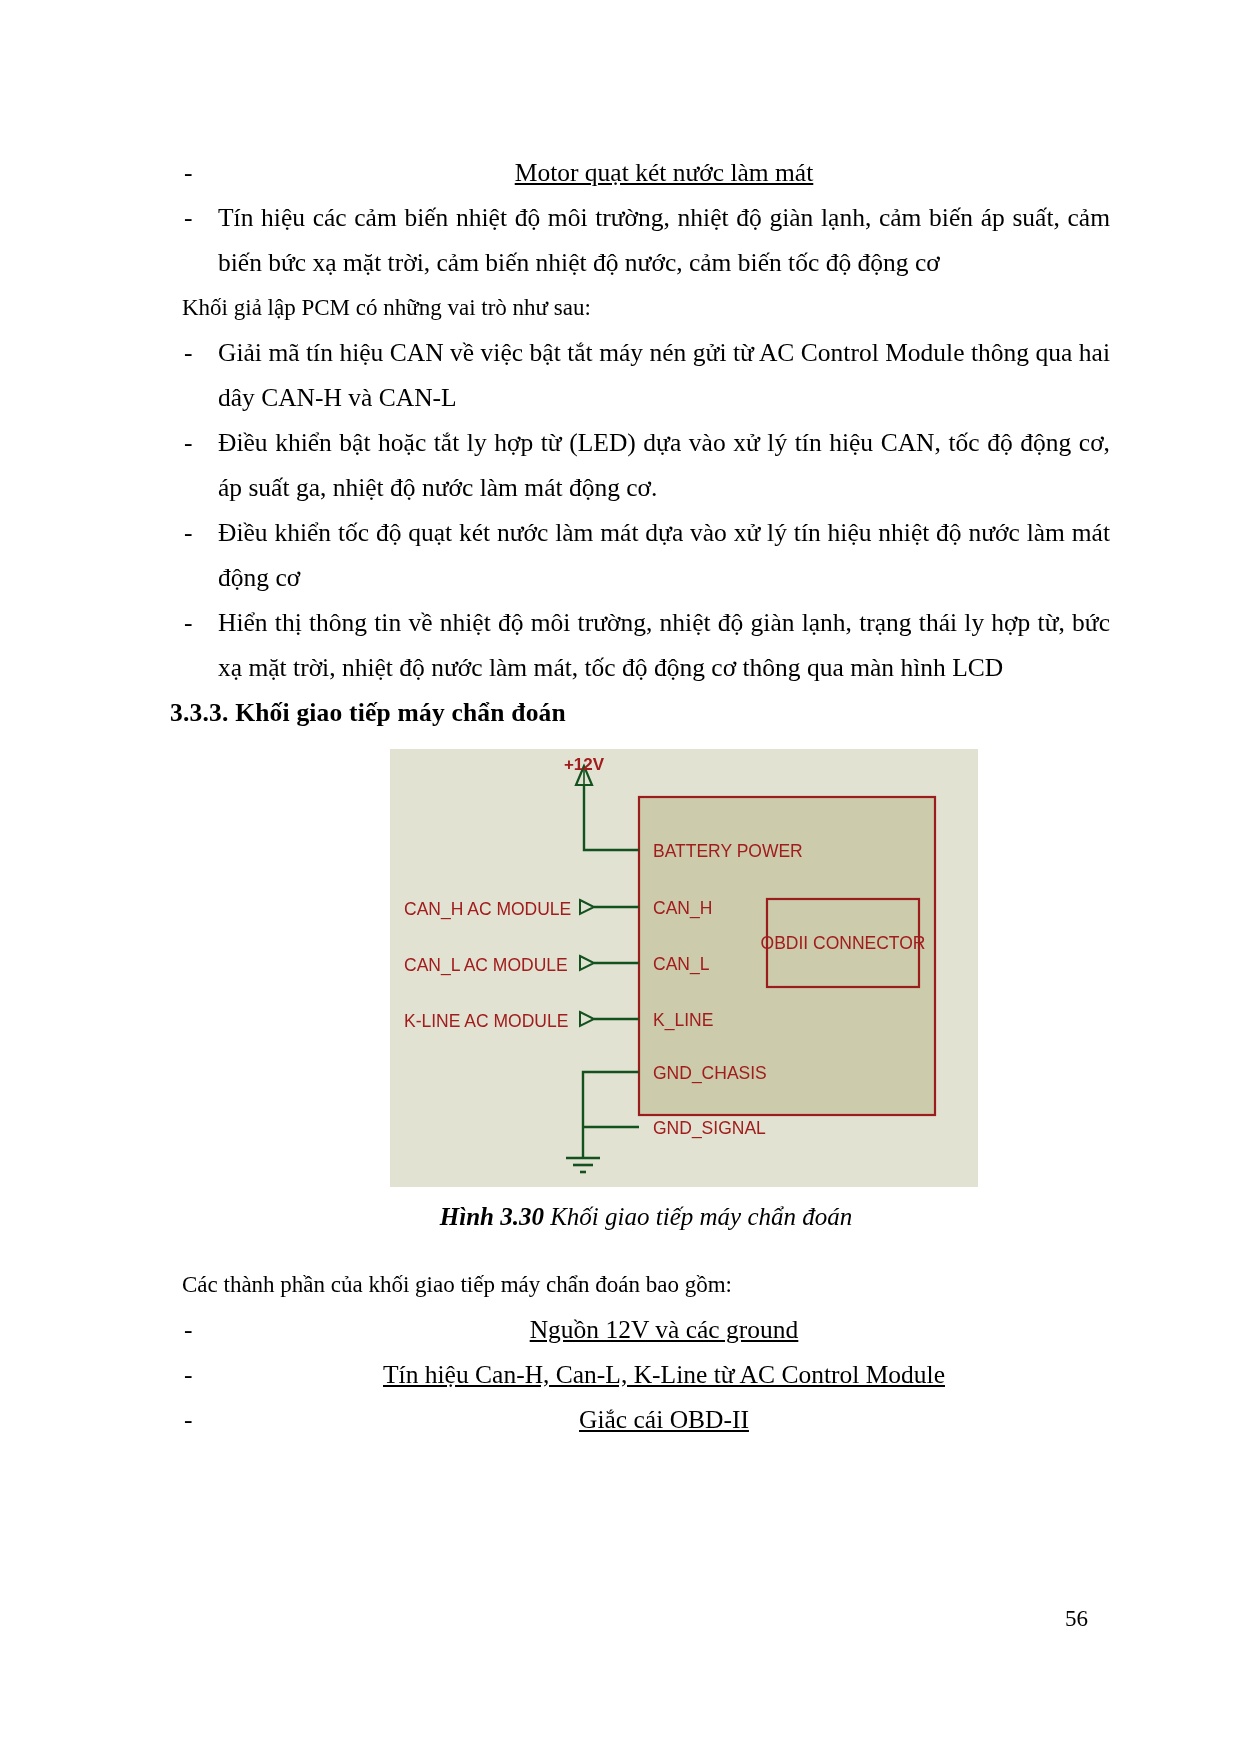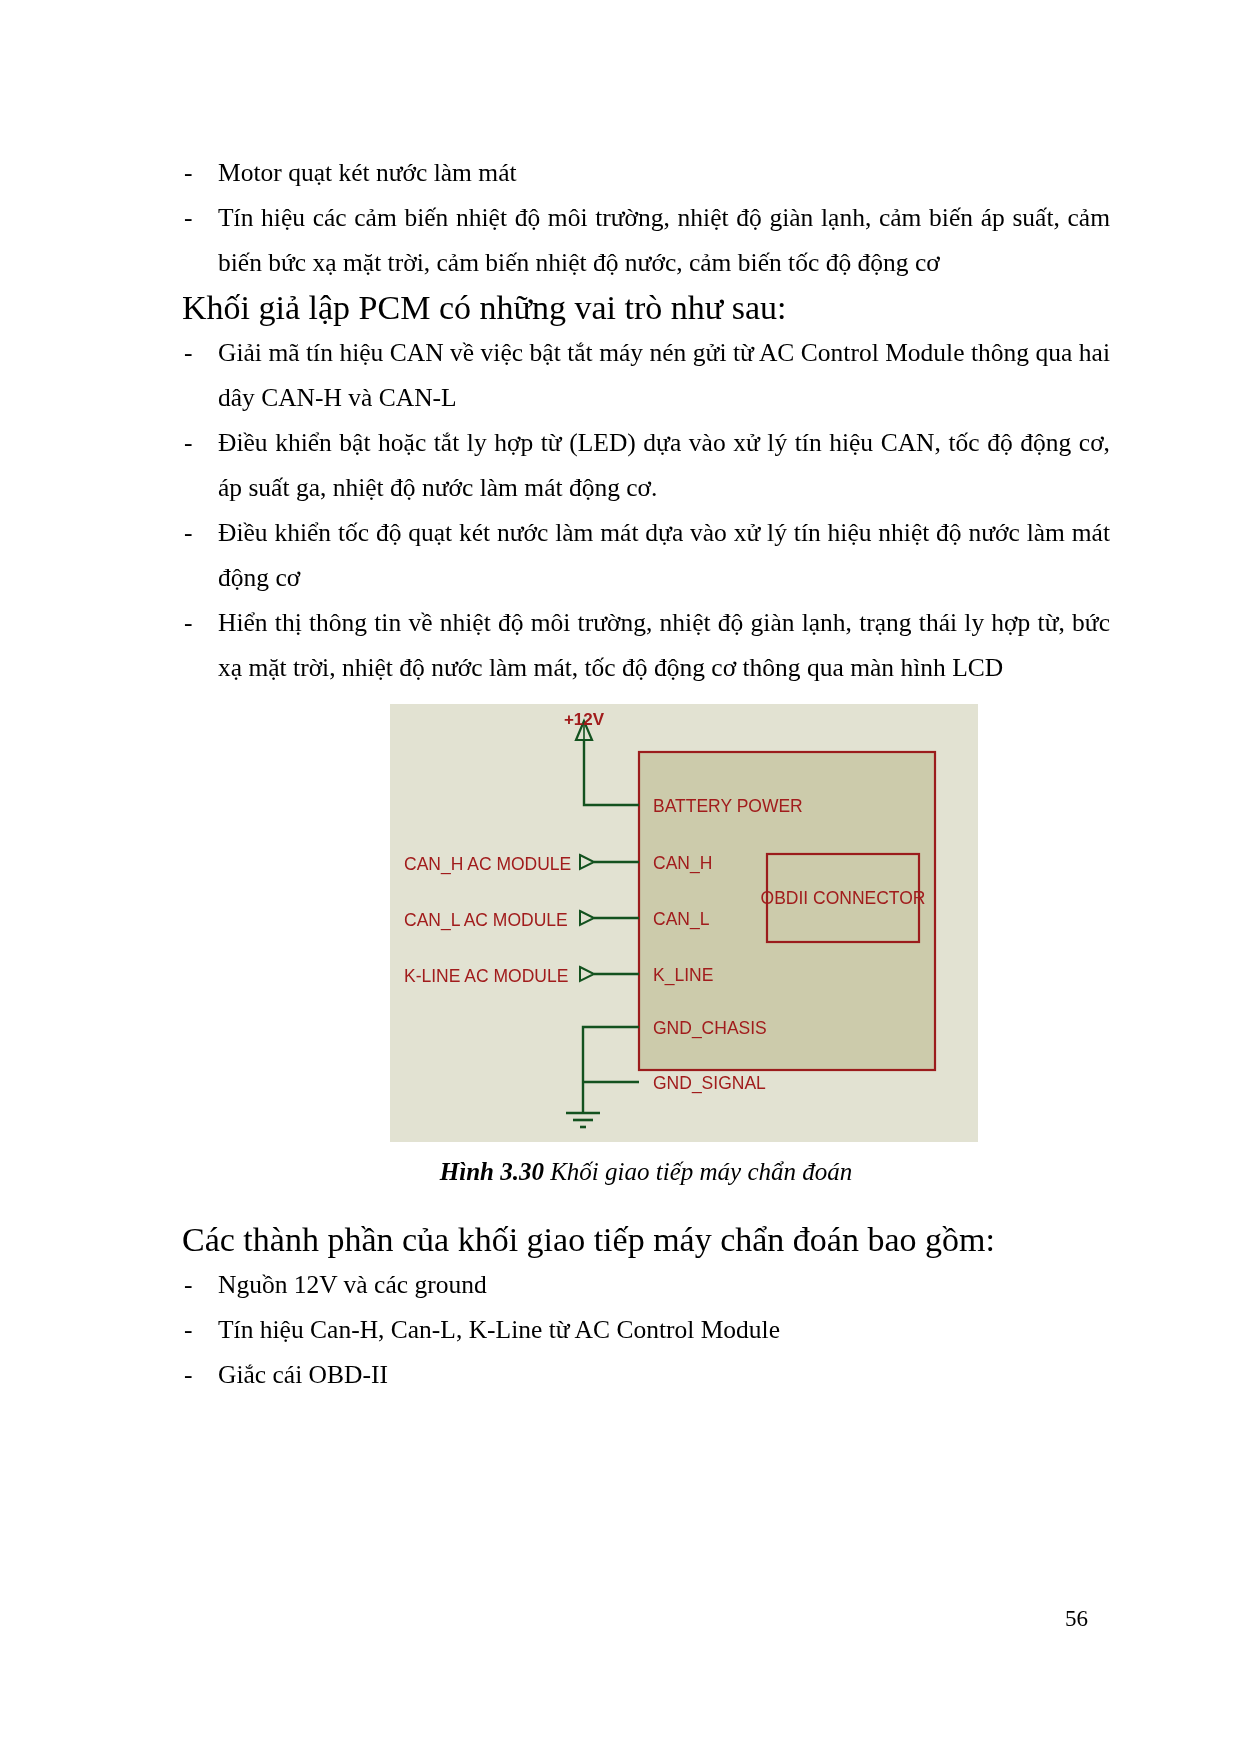--- a/index.html
+++ b/index.html
@@ -16,21 +16,21 @@
     overflow: hidden;
   }
   .page {
     position: relative;
     width: 1240px;
     height: 1754px;
     box-sizing: border-box;
     padding: 150px 130px 0 182px;
   }
   .plain {
-    font-size: 34px;
+    font-size: 23px;
     line-height: 45px;
     margin: 0;
     text-align: left;
   }
   .bullet {
     display: flex;
     align-items: flex-start;
     margin: 0;
   }
   .bullet .dash {
@@ -42,21 +42,21 @@
     padding-left: 2px;
     box-sizing: border-box;
   }
   .bullet .btext {
     flex: 1 1 auto;
     font-size: 25.5px;
     line-height: 45px;
     text-align: justify;
     text-justify: inter-word;
   }
-  .bullet.nojustify .btext { text-align: left; }
+  .bullet.nojustify .btext { text-align: center; text-decoration: underline; }
 
   .heading {
     font-size: 25.5px;
     line-height: 45px;
     font-weight: bold;
     margin: 0;
     margin-left: -12px;
     letter-spacing: 0.2px;
   }
 
@@ -123,20 +123,21 @@
   </div>
   <div class="bullet">
     <span class="dash">-</span>
     <span class="btext">Điều khiển tốc độ quạt két nước làm mát dựa vào xử lý tín hiệu nhiệt độ nước làm mát động cơ</span>
   </div>
   <div class="bullet">
     <span class="dash">-</span>
     <span class="btext">Hiển thị thông tin về nhiệt độ môi trường, nhiệt độ giàn lạnh, trạng thái ly hợp từ, bức xạ mặt trời, nhiệt độ nước làm mát, tốc độ động cơ thông qua màn hình LCD</span>
   </div>
 
+  <p class="heading">3.3.3. Khối giao tiếp máy chẩn đoán</p>
 
   <div class="figure-wrap">
     <div class="diagram">
       <svg width="588" height="438" viewBox="0 0 588 438" xmlns="http://www.w3.org/2000/svg">
 
         <rect x="0" y="0" width="588" height="438" fill="#e2e2d2"></rect>
 
         <rect x="249" y="48" width="296" height="318" fill="#cccbab" stroke="#9b1c1c" stroke-width="2.2"></rect>
 
         <rect x="377" y="150" width="152" height="88" fill="#cccbab" stroke="#9b1c1c" stroke-width="2.2"></rect>

